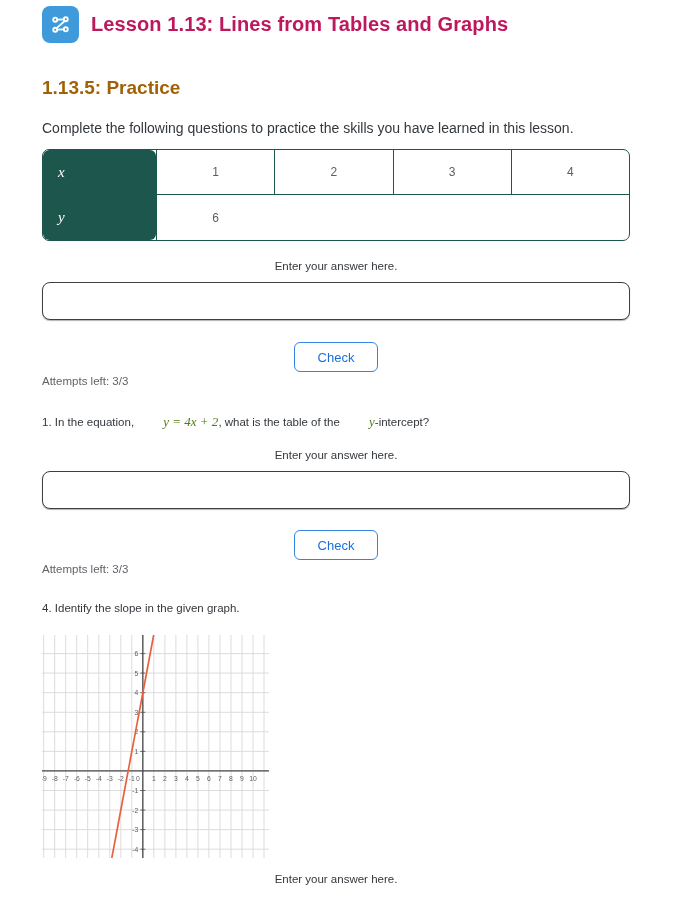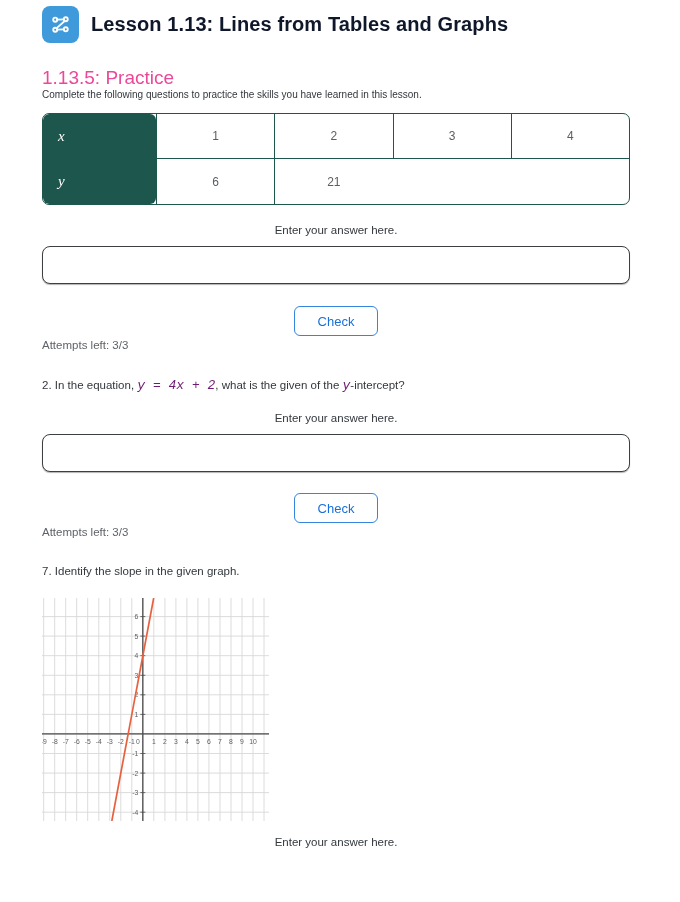--- a/index.html
+++ b/index.html
@@ -12,28 +12,28 @@
   }
   .container { padding: 5px 50px 0 42px; }
 
   
   .lesson-header { display: flex; align-items: center; gap: 12px; margin-top: 1px; }
   .lesson-icon {
     width: 37px; height: 37px; border-radius: 8px;
     background: #3e9adb; display: flex; align-items: center; justify-content: center;
     flex: 0 0 auto;
   }
-  .lesson-title { font-size: 20px; font-weight: 700; color: #0f172a; letter-spacing: .1px; }
-
-  .practice-title { font-size: 19px; font-weight: 400; color: #ec4899; margin-top: 24px; }
-  .intro { font-size: 10px; color: #33383d; }
+  .lesson-title { font-size: 20px; font-weight: 700; color: #be185d; letter-spacing: .1px; }
+
+  .practice-title { font-size: 19px; font-weight: 700; color: #a16207; margin-top: 34px; }
+  .intro { margin-top: 21px; font-size: 14px; color: #33383d; }
 
   .question { margin-top: 15px; font-size: 11.5px; color: #33383d; }
   .q2 { margin-top: 27px; }
-  .math { font-family: Liberation Mono, monospace; font-style: italic; font-size: 13px; color: #701a75; }
+  .math { font-family: Liberation Serif, serif; font-style: italic; font-size: 13px; color: #4d7c0f; margin-left: 26px; }
 
   
   .vtable {
     margin-top: 13px;
     border: 1px solid #1d564c; border-radius: 7px;
     display: grid;
     grid-template-columns: 113px 1fr 1fr 1fr 1fr;
     grid-template-rows: 45px 45px;
     overflow: hidden;
     background: #fff;
@@ -110,40 +110,39 @@
   <div class="vtable">
     <div class="head-col">
       <span class="var">x</span>
       <span class="var">y</span>
     </div>
     <div class="cell row1">1</div>
     <div class="cell row1">2</div>
     <div class="cell row1">3</div>
     <div class="cell row1">4</div>
     <div class="cell">6</div>
-    <div class="cell">21</div>
   </div>
 
   <p class="answer-label">Enter your answer here.</p>
   <input class="answer-input" type="text" value="" style="">
   <div class="check-row">
     <button class="check-btn">Check</button>
   </div>
   <div class="attempts">Attempts left: 3/3</div>
 
-  <p class="question q2"><span>2. In the equation, </span><span class="math">y = 4x + 2</span><span>, what is the given of the </span><span class="math">y</span><span>-intercept?</span></p>
+  <p class="question q2"><span>1. In the equation, </span><span class="math">y = 4x + 2</span><span>, what is the table of the </span><span class="math">y</span><span>-intercept?</span></p>
 
   <p class="answer-label">Enter your answer here.</p>
   <input class="answer-input" type="text" value="" style="">
   <div class="check-row" style="margin-top:21px;">
     <button class="check-btn">Check</button>
   </div>
   <div class="attempts">Attempts left: 3/3</div>
 
-  <p class="question q2">7. Identify the slope in the given graph.</p>
+  <p class="question q2">4. Identify the slope in the given graph.</p>
 
   <div class="graph-wrap">
     <svg width="227" height="223" viewBox="0 0 227 223">
         <line x1="1.7" y1="0" x2="1.7" y2="223" stroke="#d8d8d8" stroke-width="0.9"></line>
         <line x1="12.7" y1="0" x2="12.7" y2="223" stroke="#d8d8d8" stroke-width="0.9"></line>
         <line x1="23.7" y1="0" x2="23.7" y2="223" stroke="#d8d8d8" stroke-width="0.9"></line>
         <line x1="34.7" y1="0" x2="34.7" y2="223" stroke="#d8d8d8" stroke-width="0.9"></line>
         <line x1="45.7" y1="0" x2="45.7" y2="223" stroke="#d8d8d8" stroke-width="0.9"></line>
         <line x1="56.8" y1="0" x2="56.8" y2="223" stroke="#d8d8d8" stroke-width="0.9"></line>
         <line x1="67.8" y1="0" x2="67.8" y2="223" stroke="#d8d8d8" stroke-width="0.9"></line>

